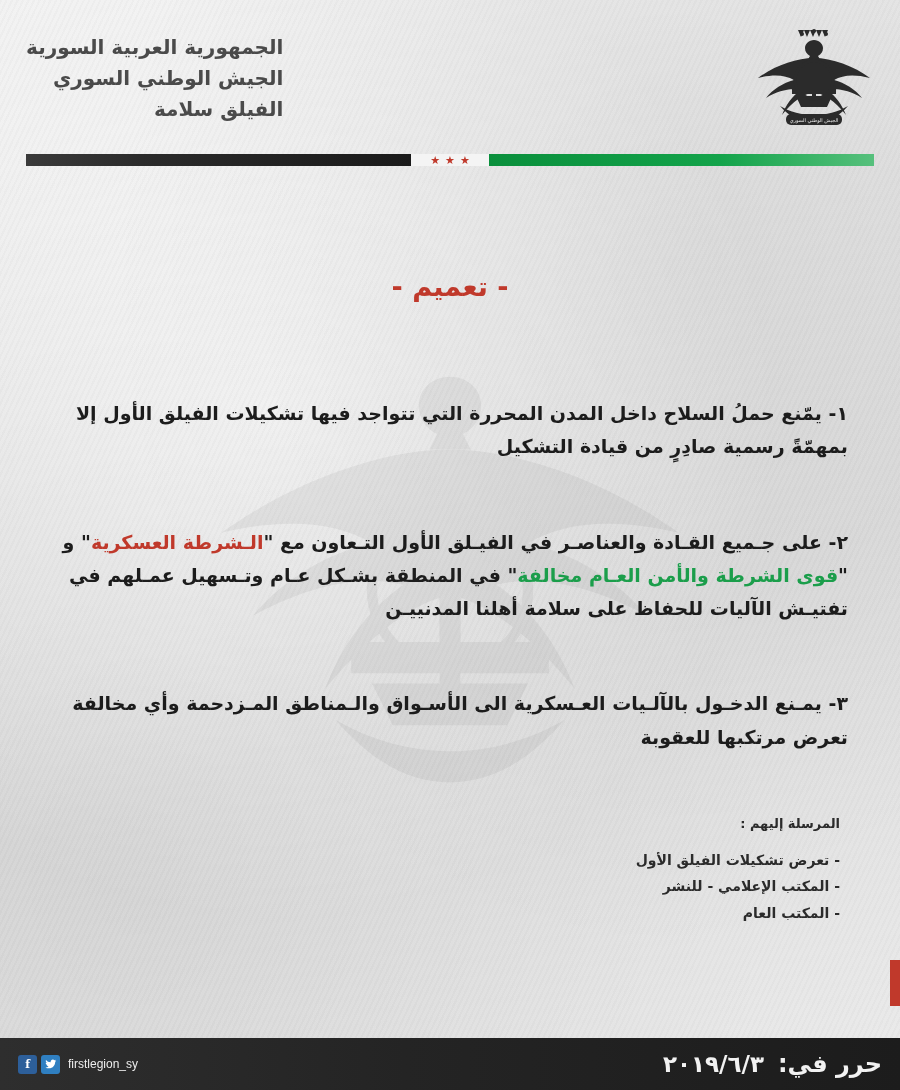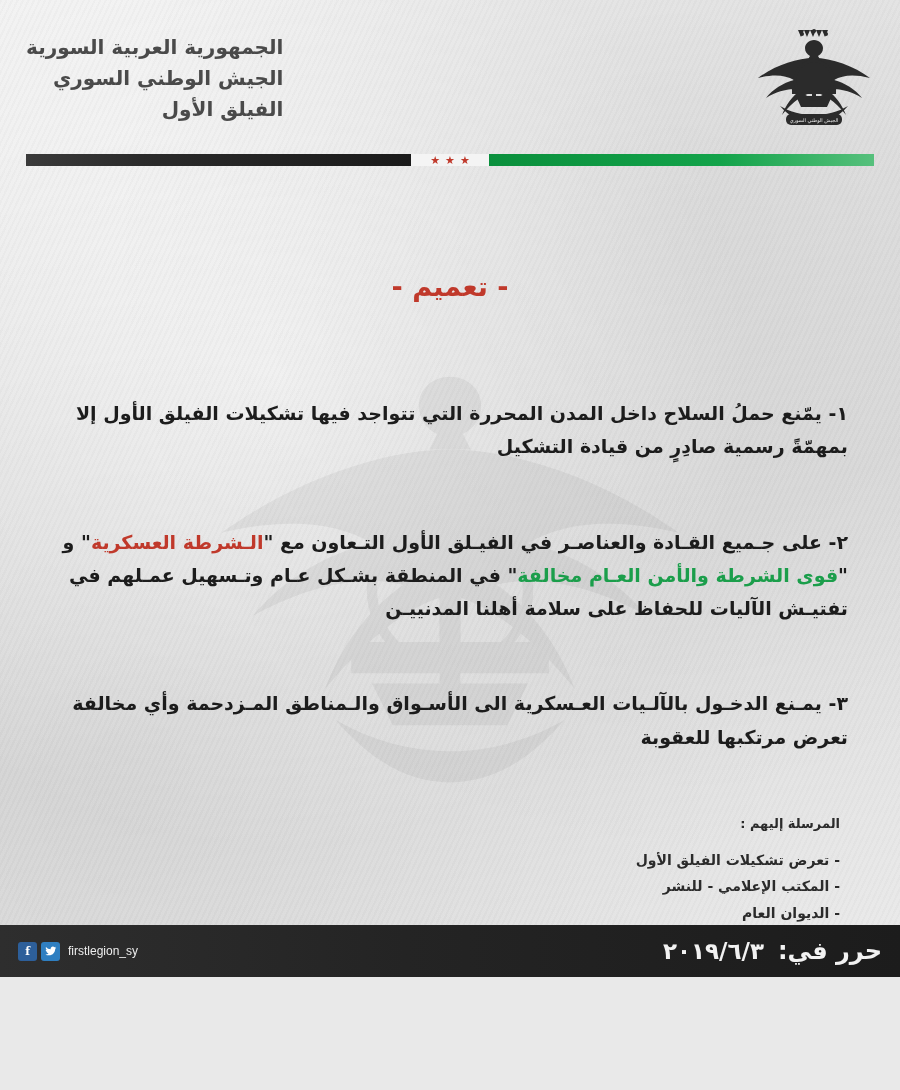--- a/index.html
+++ b/index.html
@@ -10,21 +10,21 @@
     width: 900px;
     height: 1090px;
     font-family: "DejaVu Sans", "Liberation Sans", sans-serif;
     background: #e9e9e9;
     overflow: hidden;
   }
 
   .page {
     position: relative;
     width: 900px;
-    height: 977px;
+    height: 1090px;
     background:
       radial-gradient(circle at 30% 38%, rgba(255,255,255,0.75) 0%, rgba(255,255,255,0) 55%),
       linear-gradient(160deg, #f2f2f2 0%, #e4e4e4 35%, #dedede 60%, #ebebeb 100%);
     overflow: hidden;
     margin-left: 14px;
   }
 
   
   .texture {
     position: absolute;
@@ -259,21 +259,21 @@
           <path d="M26 92c10 11 20 17 34 17s24-6 34-17c-10 6-22 9-34 9s-24-3-34-9z"></path>
           <rect x="32" y="100" width="56" height="11" rx="5"></rect>
         </g>
         <text x="60" y="108" font-size="5" fill="#e8e8e8" text-anchor="middle" font-family="DejaVu Sans, sans-serif">الجيش الوطني السوري</text>
       </svg>
     </div>
 
     <div class="header-text">
       <div>الجمهورية العربية السورية</div>
       <div>الجيش الوطني السوري</div>
-      <div>الفيلق الأول</div>
+      <div>الفيلق سلامة</div>
     </div>
   </div>
 
   <div class="flagbar">
     <div class="flag-green"></div>
     <div class="flag-white">
       <span class="star">★</span>
       <span class="star">★</span>
       <span class="star">★</span>
     </div>
@@ -294,21 +294,21 @@
 
       <div class="clause">
         <span>٣- يمـنع الدخـول بالآلـيات العـسكرية الى الأسـواق والـمناطق المـزدحمة وأي مخالفة تعرض مرتكبها للعقوبة</span>
       </div>
     </div>
 
     <div class="recipients">
       <div class="rec-title">المرسلة إليهم :</div>
       <div class="rec-item">- تعرض تشكيلات الفيلق الأول</div>
       <div class="rec-item">- المكتب الإعلامي - للنشر</div>
-      <div class="rec-item">- الديوان العام</div>
+      <div class="rec-item">- المكتب العام</div>
     </div>
   </div>
 
   <div class="side-tick"></div>
 
   <div class="footer">
     <div class="footer-date">
       <span class="label">حرر في:</span>
       <span>٢٠١٩/٦/٣</span>
     </div>

